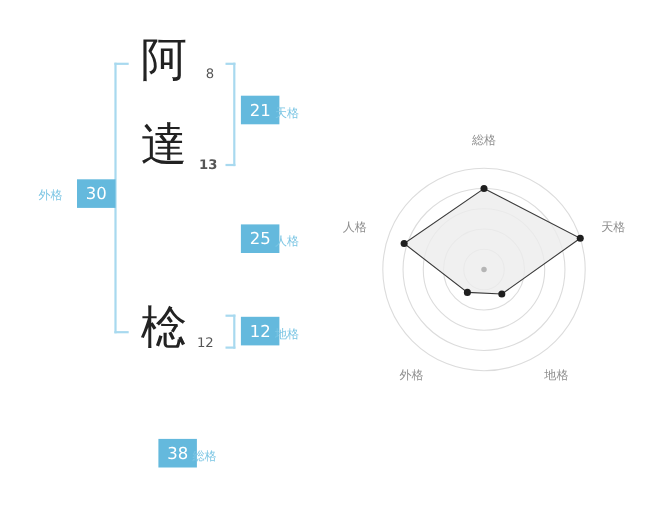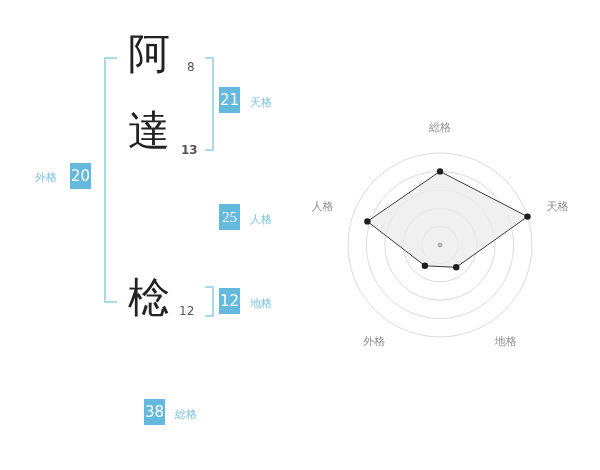--- a/index.html
+++ b/index.html
@@ -23,25 +23,25 @@
                    border-bottom:2px solid var(--bracket-blue,#a8d9ef);
                    width:13px; }
   .bracket-right { border-right:2px solid var(--bracket-blue,#a8d9ef);
                    border-top:2px solid var(--bracket-blue,#a8d9ef);
                    border-bottom:2px solid var(--bracket-blue,#a8d9ef);
                    width:9px; }
   .bk-gaikaku { left:104px; top:57px; height:246px; }
   .bk-tenkaku { left:205px; top:57px; height:94px; }
   .bk-chikaku { left:205px; top:286px; height:31px; }
 
-  .vbox { position:absolute; width:21px; height:26px; background:var(--box-blue,#64b9dd);
+  .vbox { position:absolute; width:35px; height:26px; background:var(--box-blue,#64b9dd);
           color:#fff; font-size:15px; display:flex; align-items:center; justify-content:center; }
   .vb-gaikaku { left:70px;  top:163px; }
   .vb-tenkaku { left:219px; top:87px;  }
-  .vb-jinkaku { left:219px; top:204px;font-family:Liberation Serif, serif; }
+  .vb-jinkaku { left:219px; top:204px; }
   .vb-chikaku { left:219px; top:288px; }
   .vb-soukaku { left:144px; top:399px; }
 
   .vlabel { position:absolute; font-size:11px; color:var(--label-blue,#7cc6e4); white-space:nowrap; }
   .vl-gaikaku { left:35px;  top:170px; }
   .vl-tenkaku { left:250px; top:95px;  }
   .vl-jinkaku { left:250px; top:212px; }
   .vl-chikaku { left:250px; top:296px; }
   .vl-soukaku { left:175px; top:407px; }
 
@@ -58,21 +58,21 @@
   <div class="kanji k3">棯</div>
 
   <div class="strokes s1">8</div>
   <div class="strokes s2">13</div>
   <div class="strokes s3">12</div>
 
   <div class="bracket bracket-left bk-gaikaku"></div>
   <div class="bracket bracket-right bk-tenkaku"></div>
   <div class="bracket bracket-right bk-chikaku"></div>
 
-  <div class="vbox vb-gaikaku">20</div>
+  <div class="vbox vb-gaikaku">30</div>
   <div class="vlabel vl-gaikaku">外格</div>
 
   <div class="vbox vb-tenkaku">21</div>
   <div class="vlabel vl-tenkaku">天格</div>
 
   <div class="vbox vb-jinkaku">25</div>
   <div class="vlabel vl-jinkaku">人格</div>
 
   <div class="vbox vb-chikaku">12</div>
   <div class="vlabel vl-chikaku">地格</div>

